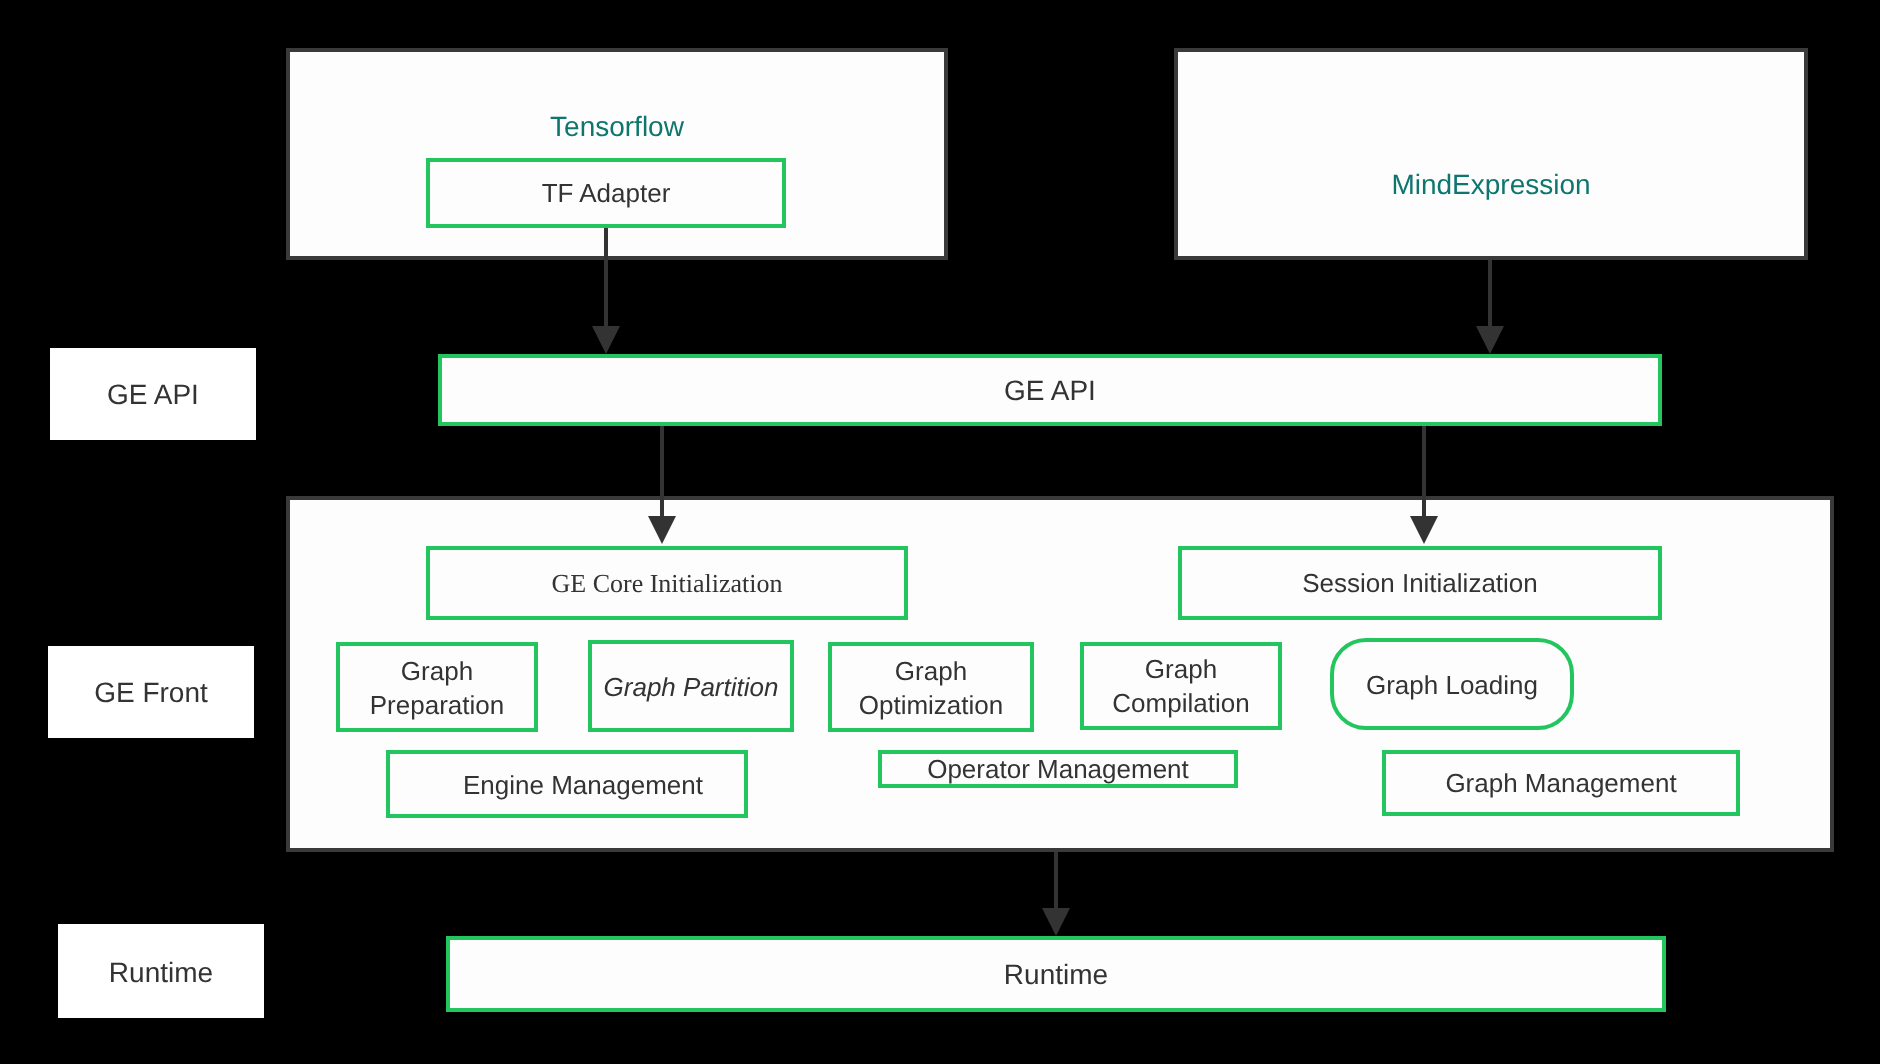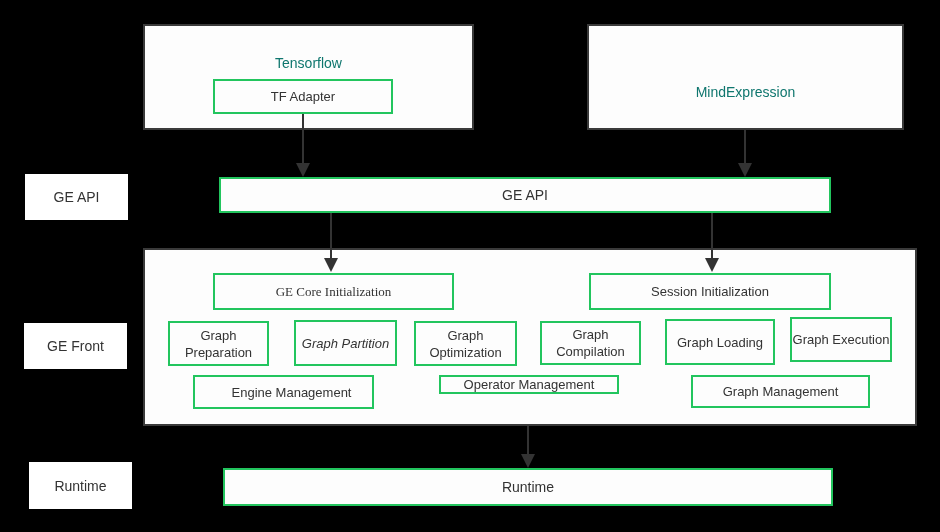--- a/index.html
+++ b/index.html
@@ -97,22 +97,21 @@
   <div class="box bar" style="left:219px; top:177px; width:612px; height:36px;">GE API</div>
 
   <div class="panel" style="left:143px; top:248px; width:774px; height:178px;">
     <div class="box" style="left:68px; top:23px; width:241px; height:37px;font-family:Liberation Serif, serif;">GE Core Initialization</div>
     <div class="box" style="left:23px; top:71px; width:101px; height:45px;">Graph Preparation</div>
 
     <div class="box" style="left:444px; top:23px; width:242px; height:37px;">Session Initialization</div>
     <div class="box" style="left:149px; top:70px; width:103px; height:46px;font-style:italic;">Graph Partition</div>
     <div class="box" style="left:269px; top:71px; width:103px; height:45px;">Graph Optimization</div>
     <div class="box" style="left:395px; top:71px; width:101px; height:44px;">Graph Compilation</div>
-    <div class="box" style="left:520px; top:69px; width:110px; height:46px;">Graph Loading</div>
-    <div class="box" style="left:645px; top:67px; width:102px; height:45px;">Graph Execution</div>
+    <div class="box" style="left:520px; top:69px; width:122px; height:46px;border-radius:18px;">Graph Loading</div>
 
     <div class="box" style="left:48px; top:125px; width:181px; height:34px;padding-left:16px;">Engine Management</div>
     <div class="box" style="left:294px; top:125px; width:180px; height:19px;">Operator Management</div>
     <div class="box" style="left:546px; top:125px; width:179px; height:33px;">Graph Management</div>
   </div>
 
   <div class="box bar" style="left:223px; top:468px; width:610px; height:38px;">Runtime</div>
 
   <div>
     <div class="arrow-shaft" style="left:302px; top:114px; height:49px;"></div>

